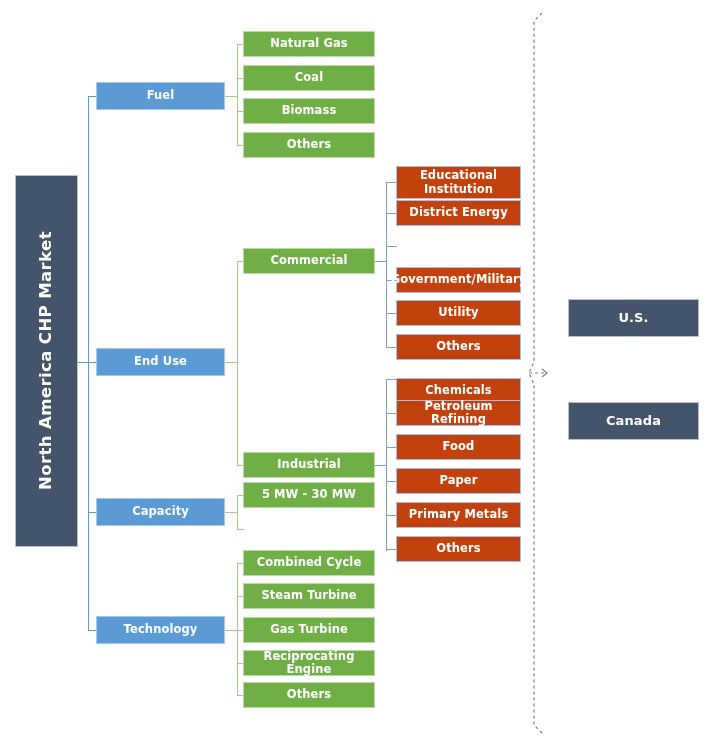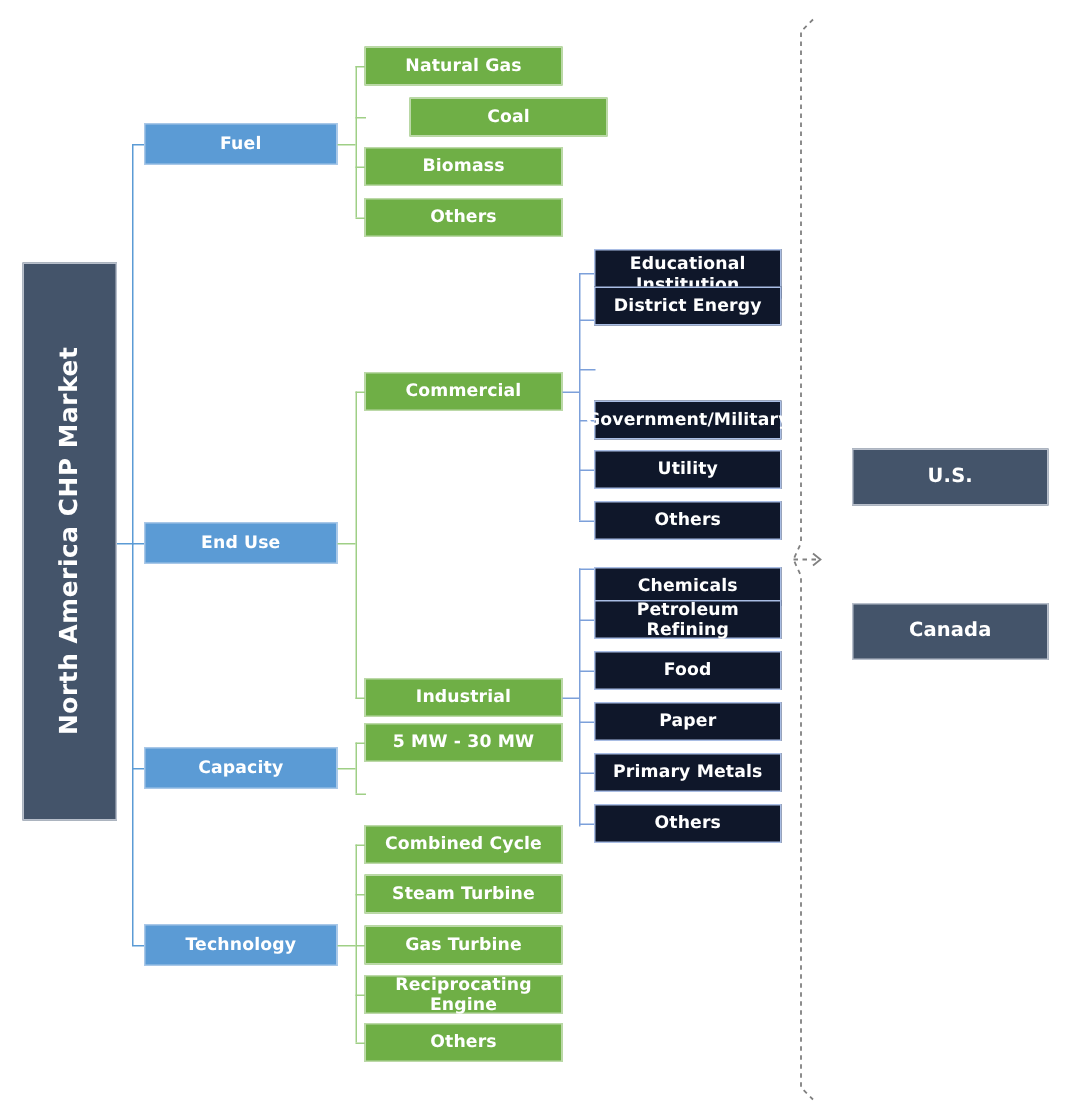--- a/index.html
+++ b/index.html
@@ -45,21 +45,21 @@
     font-size: 11.5px;
   }
 
   .box-sub {
     background: #6FAF46;
     border: 1px solid #bcd9a8;
     font-size: 11.5px;
   }
 
   .box-leaf {
-    background: #0f172a;
+    background: #c2410c;
     border: 1px solid #a9bde4;
     font-size: 11.5px;
   }
 
   .box-region {
     background: #44546A;
     border: 1px solid #b8bfcb;
     font-size: 13px;
   }
 
@@ -120,21 +120,21 @@
   <div class="box box-cat" style="left:96px; top:616px; width:129px; height:28px;">Technology</div>
 
   <div class="line-green line-h" style="left:225px; top:96px; width:12px;"></div>
   <div class="line-green line-v" style="left:237px; top:44px; height:101px;"></div>
   <div class="line-green line-h" style="left:237px; top:44px; width:7px;"></div>
   <div class="line-green line-h" style="left:237px; top:78px; width:7px;"></div>
   <div class="line-green line-h" style="left:237px; top:111px; width:7px;"></div>
   <div class="line-green line-h" style="left:237px; top:145px; width:7px;"></div>
 
   <div class="box box-sub" style="left:243px; top:31px; width:132px; height:26px;">Natural Gas</div>
-  <div class="box box-sub" style="left:243px; top:65px; width:132px; height:26px;margin-left:30px;">Coal</div>
+  <div class="box box-sub" style="left:243px; top:65px; width:132px; height:26px;">Coal</div>
   <div class="box box-sub" style="left:243px; top:98px; width:132px; height:26px;">Biomass</div>
   <div class="box box-sub" style="left:243px; top:132px; width:132px; height:26px;">Others</div>
 
   <div class="line-green line-h" style="left:225px; top:362px; width:12px;"></div>
   <div class="line-green line-v" style="left:237px; top:261px; height:205px;"></div>
   <div class="line-green line-h" style="left:237px; top:261px; width:7px;"></div>
   <div class="line-green line-h" style="left:237px; top:465px; width:7px;"></div>
 
   <div class="box box-sub" style="left:243px; top:248px; width:132px; height:26px;">Commercial</div>
   <div class="box box-sub" style="left:243px; top:452px; width:132px; height:26px;">Industrial</div>
@@ -142,21 +142,21 @@
   <div class="line-blue2 line-h" style="left:375px; top:261px; width:11px;"></div>
   <div class="line-blue2 line-v" style="left:386px; top:182px; height:165px;"></div>
   <div class="line-blue2 line-h" style="left:386px; top:182px; width:11px;"></div>
   <div class="line-blue2 line-h" style="left:386px; top:213px; width:11px;"></div>
   <div class="line-blue2 line-h" style="left:386px; top:246px; width:11px;"></div>
   <div class="line-blue2 line-h" style="left:386px; top:280px; width:11px;"></div>
   <div class="line-blue2 line-h" style="left:386px; top:313px; width:11px;"></div>
   <div class="line-blue2 line-h" style="left:386px; top:347px; width:11px;"></div>
 
   <div class="box box-leaf" style="left:396px; top:166px; width:125px; height:33px;">Educational Institution</div>
-  <div class="box box-leaf" style="left:396px; top:191px; width:125px; height:26px;">District Energy</div>
+  <div class="box box-leaf" style="left:396px; top:200px; width:125px; height:26px;">District Energy</div>
   <div class="box box-leaf" style="left:396px; top:267px; width:125px; height:26px;">Government/Military</div>
   <div class="box box-leaf" style="left:396px; top:300px; width:125px; height:26px;">Utility</div>
   <div class="box box-leaf" style="left:396px; top:334px; width:125px; height:26px;">Others</div>
 
   <div class="line-blue2 line-h" style="left:375px; top:465px; width:11px;"></div>
   <div class="line-blue2 line-v" style="left:386px; top:379px; height:172px;"></div>
   <div class="line-blue2 line-h" style="left:386px; top:379px; width:11px;"></div>
   <div class="line-blue2 line-h" style="left:386px; top:413px; width:11px;"></div>
   <div class="line-blue2 line-h" style="left:386px; top:447px; width:11px;"></div>
   <div class="line-blue2 line-h" style="left:386px; top:481px; width:11px;"></div>

